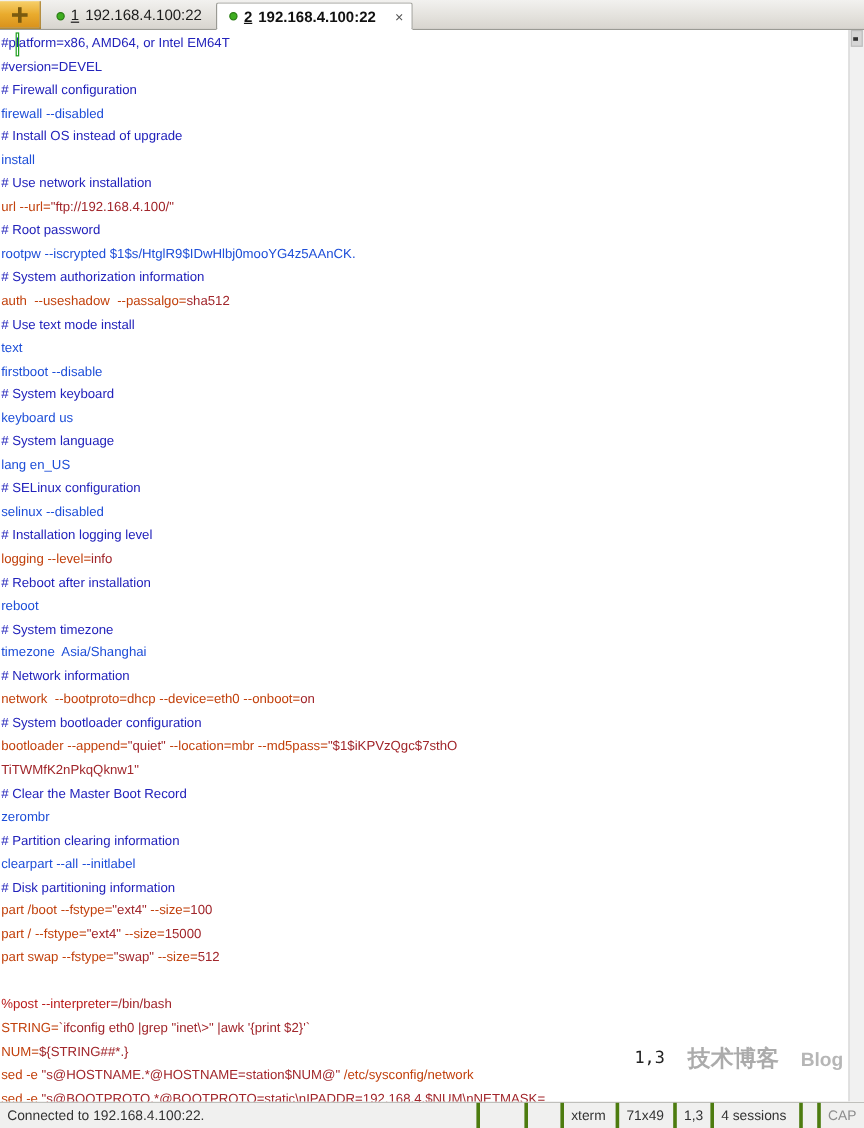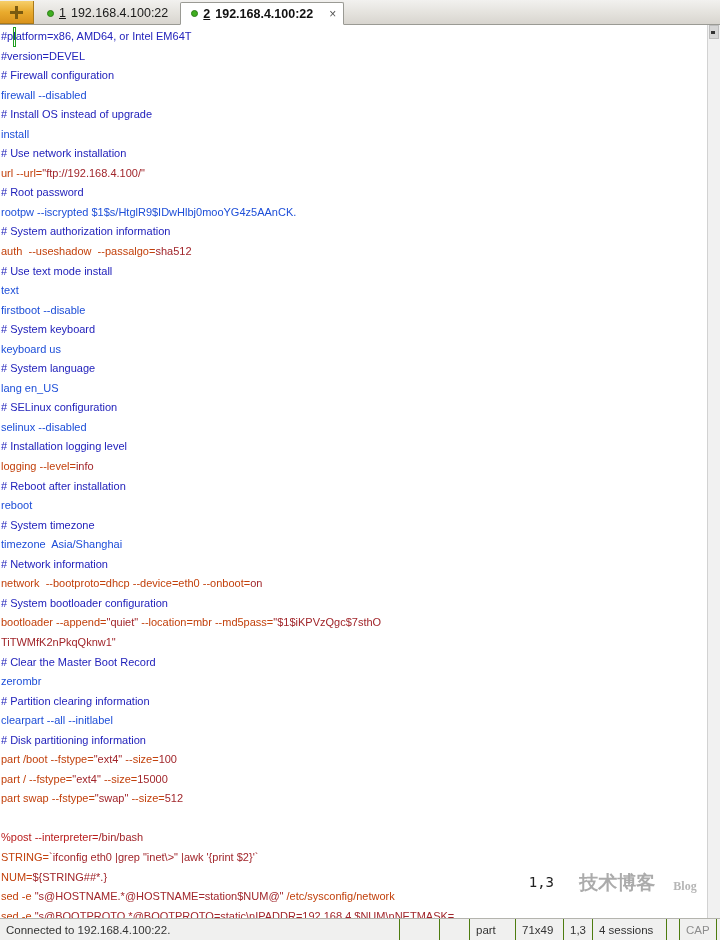--- a/index.html
+++ b/index.html
@@ -192,43 +192,43 @@
     gap: 18px;
   }
   .wm-cn {
     font-family: "DejaVu Sans", sans-serif;
     font-weight: bold;
     font-size: 19px;
     color: #8c8c8c;
     line-height: 1;
   }
   .wm-blog {
-    font-family: Liberation Serif, serif;
-    font-weight: bold;
-    font-size: 12px;
+    font-family: Liberation Sans, sans-serif;
+    font-weight: bold;
+    font-size: 16px;
     color: #9a9a9a;
     line-height: 1;
   }
 
   
   .statusbar {
     flex: 0 0 22px;
     height: 22px;
     display: flex;
     align-items: stretch;
     background: #f0f0ef;
     border-top: 1px solid #b4b4ae;
     font-size: 11.5px;
     color: #333;
   }
   .sb-cell {
     display: flex;
     align-items: center;
     padding: 0 6px;
-    border-right: 1px solid #4d7c0f;
+    border-right: 3px solid #4d7c0f;
     white-space: nowrap;
   }
   .sb-conn { flex: 0 0 400px; }
   .sb-gap1 { flex: 0 0 40px; }
   .sb-gap2 { flex: 0 0 30px; }
   .sb-term { flex: 0 0 46px; }
   .sb-size { flex: 0 0 48px; text-align: right; }
   .sb-pos  { flex: 0 0 28px; }
   .sb-sess { flex: 0 0 74px; }
   .sb-gap3 { flex: 1 1 auto; }
@@ -274,21 +274,21 @@
         <span class="wm-cn">技术博客</span>
         <span class="wm-blog">Blog</span>
       </div>
     </div>
   </div>
 
   <div class="statusbar">
     <div class="sb-cell sb-conn">Connected to 192.168.4.100:22.</div>
     <div class="sb-cell sb-gap1"></div>
     <div class="sb-cell sb-gap2"></div>
-    <div class="sb-cell sb-term">part</div>
+    <div class="sb-cell sb-term">xterm</div>
     <div class="sb-cell sb-size">71x49</div>
     <div class="sb-cell sb-pos">1,3</div>
     <div class="sb-cell sb-sess">4 sessions</div>
     <div class="sb-cell sb-gap3"></div>
     <div class="sb-cell sb-cap">CAP</div>
     <div class="sb-cell sb-num">NUM</div>
   </div>
 
 </div>
 

